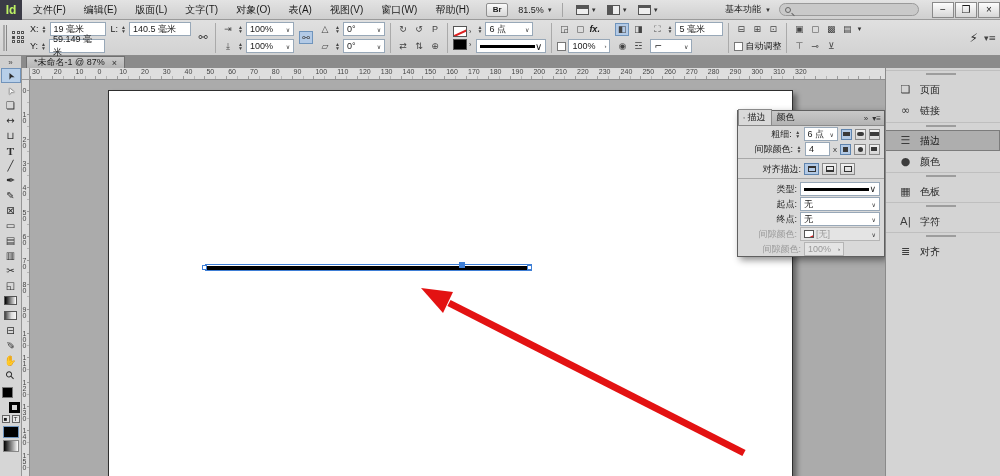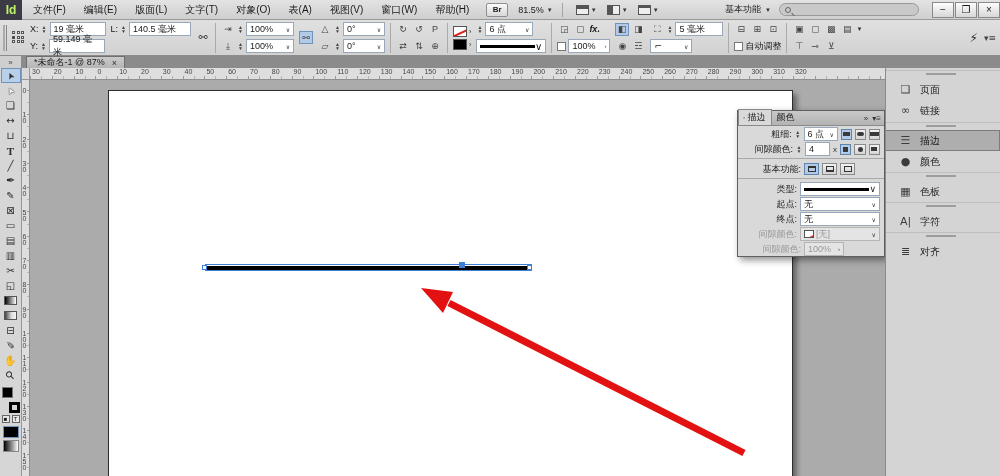--- a/index.html
+++ b/index.html
@@ -651,21 +651,21 @@
           </span>
         <span class="capbtn">
             <i style="width:5px;height:5px;border-radius:3px"></i>
           </span>
         <span class="capbtn">
             <i style="width:6px;height:4px"></i>
           </span>
       </div>
       <div class="sphr"></div>
       <div class="sprow">
-        <span class="sl">基本功能:</span>
+        <span class="sl">对齐描边:</span>
         <span class="alnbtn on">
             <i></i>
           </span>
         <span class="alnbtn">
             <i style="border-top-width:1px;border-bottom:2px solid #333"></i>
           </span>
         <span class="alnbtn">
             <i style="border-top-width:1px"></i>
           </span>
       </div>

